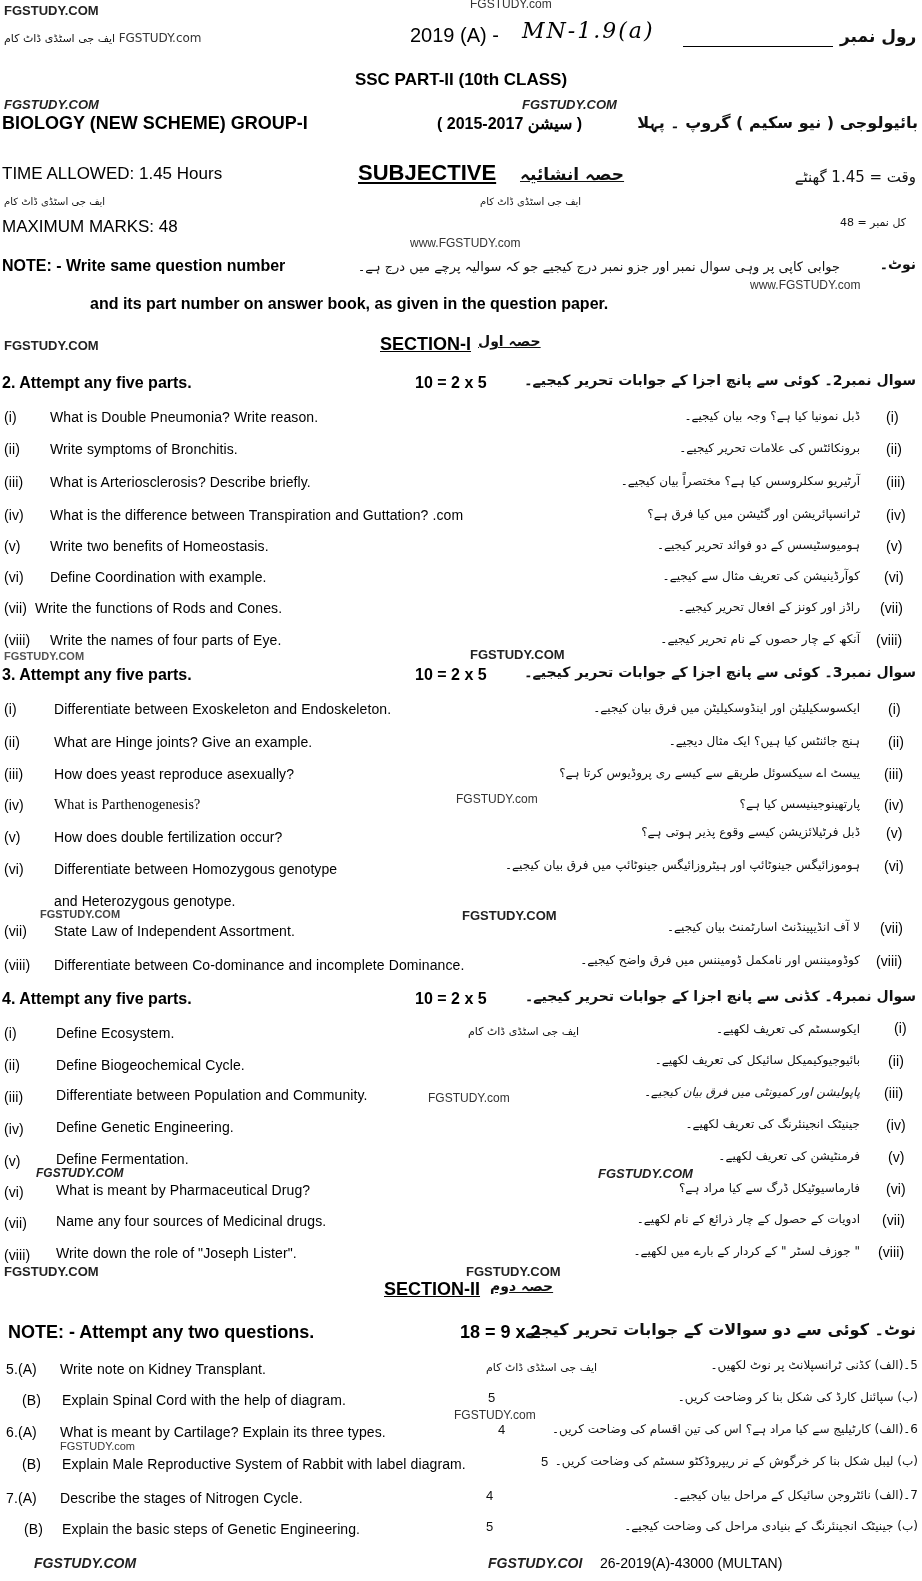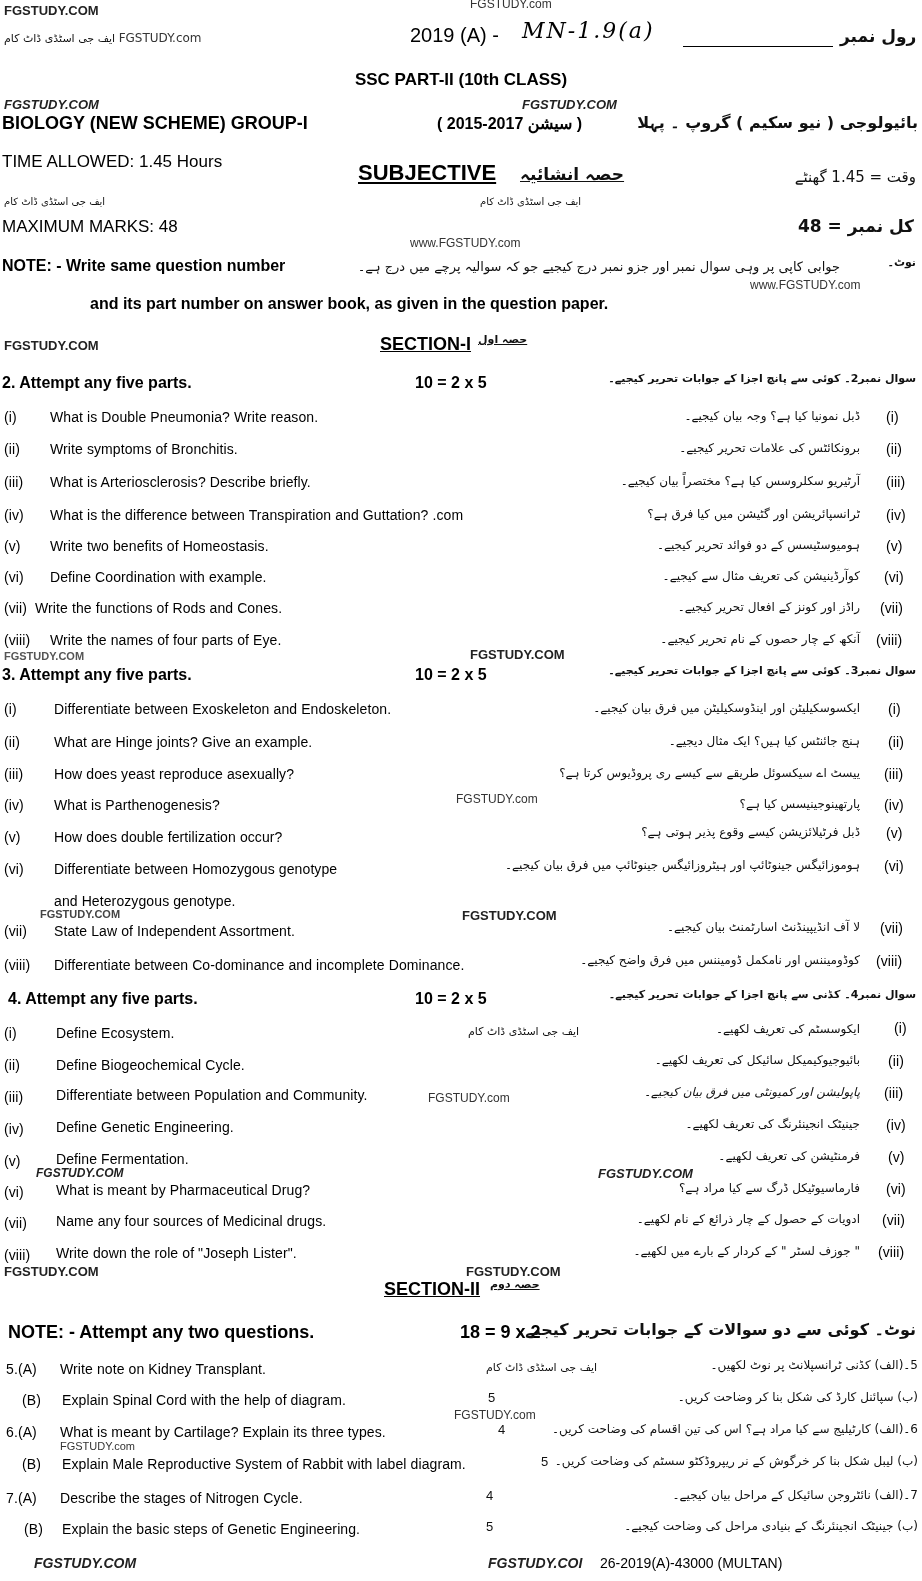--- a/index.html
+++ b/index.html
@@ -3,21 +3,21 @@
 <meta charset="utf-8">
 <style>
   html, body { margin: 0; padding: 0; background: #fff; }
   body { width: 922px; height: 1581px; position: relative; overflow: hidden; color: #000;
          font-family: "Liberation Sans", sans-serif; }
   .abs { position: absolute; white-space: nowrap; }
   .wm { font-family: "Liberation Sans", sans-serif; font-weight: bold; font-size: 13px; color: #222; }
   .wm-i { font-style: italic; }
   .wm-thin { font-weight: normal; font-size: 12px; color: #333; }
   .urdu { direction: rtl; font-family: "DejaVu Sans", sans-serif; font-size: 12px; color: #111; }
-  .urdu-b { font-size: 11px; font-weight: bold; }
+  .urdu-b { font-size: 14px; font-weight: bold; }
   .en { font-size: 14px; letter-spacing: 0.1px; }
   .num { font-size: 13px; color: #111; }
   .hdr { font-weight: bold; font-size: 17px; }
   .sec { font-weight: bold; font-size: 18px; text-decoration: underline; }
   .big { font-size: 17px; }
   .hand { font-family: "DejaVu Serif", serif; font-style: italic; font-size: 22px; letter-spacing: 2px; }
 </style>
 </head>
 <body>
 
@@ -33,30 +33,30 @@
 <div class="abs urdu urdu-b" style="left:840px;top:26px;font-size:17px;">رول نمبر</div>
 
 <div class="abs" style="left:0;width:922px;top:70px;text-align:center;font-weight:bold;font-size:17px;">SSC PART-II (10th CLASS)</div>
 
 <div class="abs wm wm-i" style="left:4px;top:97px;">FGSTUDY.COM</div>
 <div class="abs wm wm-i" style="left:522px;top:97px;">FGSTUDY.COM</div>
 <div class="abs hdr" style="left:2px;top:113px;font-size:18px;">BIOLOGY (NEW SCHEME) GROUP-I</div>
 <div class="abs" style="left:437px;top:114px;font-weight:bold;font-size:16px;">( 2015-2017 سیشن )</div>
 <div class="abs urdu urdu-b" style="right:4px;top:113px;font-size:16px;">بائیولوجی ( نیو سکیم ) گروپ ۔ پہلا</div>
 
-<div class="abs big" style="left:2px;top:152px;">TIME ALLOWED: 1.45  Hours</div>
+<div class="abs big" style="left:2px;top:164px;">TIME ALLOWED: 1.45  Hours</div>
 <div class="abs" style="left:358px;top:160px;font-weight:bold;font-size:22px;text-decoration:underline;">SUBJECTIVE</div>
 <div class="abs urdu urdu-b" style="left:520px;top:164px;text-decoration:underline;font-size:17px;">حصہ انشائیہ</div>
 <div class="abs urdu urdu-b" style="right:6px;top:168px;font-size:15px;font-weight:normal;">وقت  =  1.45 گھنٹے</div>
 
 <div class="abs urdu" style="left:4px;top:196px;font-size:10px;direction:rtl;">ایف جی اسٹڈی ڈاٹ کام</div>
 <div class="abs urdu" style="left:480px;top:196px;font-size:10px;">ایف جی اسٹڈی ڈاٹ کام</div>
 
 <div class="abs big" style="left:2px;top:217px;">MAXIMUM MARKS: 48</div>
-<div class="abs urdu urdu-b" style="right:8px;top:216px;font-size:17px;font-weight:bold;">کل نمبر  =  48</div>
+<div class="abs urdu urdu-b" style="right:16px;top:216px;font-size:11px;font-weight:normal;">کل نمبر  =  48</div>
 
 <div class="abs wm-thin" style="left:410px;top:236px;">www.FGSTUDY.com</div>
 <div class="abs" style="left:2px;top:257px;font-size:16px;font-weight:bold;">NOTE: -  Write same question number</div>
 <div class="abs urdu" style="left:440px;top:259px;font-size:13px;width:400px;direction:rtl;text-align:right;">جوابی کاپی پر وہی سوال نمبر اور جزو نمبر درج کیجیے جو کہ سوالیہ پرچے میں درج ہے۔</div>
 <div class="abs urdu urdu-b" style="right:6px;top:256px;">نوٹ۔</div>
 <div class="abs wm-thin" style="left:750px;top:278px;">www.FGSTUDY.com</div>
 <div class="abs" style="left:90px;top:295px;font-size:16px;font-weight:bold;">and its part number on answer book, as given in the question paper.</div>
 
 <div class="abs wm" style="left:4px;top:338px;">FGSTUDY.COM</div>
 <div class="abs sec" style="left:380px;top:334px;">SECTION-I</div>
@@ -125,21 +125,21 @@
   <div class="abs en" style="left:54px;top:734px;">What are Hinge joints?   Give an example.</div>
   <div class="abs urdu" style="right:62px;top:734px;">ہنج جائنٹس کیا ہیں؟ ایک مثال دیجیے۔</div>
   <div class="abs en" style="left:888px;top:734px;">(ii)</div>
 
   <div class="abs en" style="left:4px;top:766px;">(iii)</div>
   <div class="abs en" style="left:54px;top:766px;">How does yeast reproduce asexually?</div>
   <div class="abs urdu" style="right:62px;top:766px;">ییسٹ اے سیکسوئل طریقے سے کیسے ری پروڈیوس کرتا ہے؟</div>
   <div class="abs en" style="left:884px;top:766px;">(iii)</div>
 
   <div class="abs en" style="left:4px;top:797px;">(iv)</div>
-  <div class="abs en" style="left:54px;top:797px;">What is Parthenogenesis?</div>
+  <div class="abs en" style="left:54px;top:797px;font-family:Liberation Serif, serif;">What is Parthenogenesis?</div>
   <div class="abs wm-thin" style="left:456px;top:792px;">FGSTUDY.com</div>
   <div class="abs urdu" style="right:62px;top:797px;">پارتھینوجینیسس کیا ہے؟</div>
   <div class="abs en" style="left:884px;top:797px;">(iv)</div>
 
   <div class="abs en" style="left:4px;top:829px;">(v)</div>
   <div class="abs en" style="left:54px;top:829px;">How does double fertilization occur?</div>
   <div class="abs urdu" style="right:62px;top:825px;">ڈبل فرٹیلائزیشن کیسے وقوع پذیر ہوتی ہے؟</div>
   <div class="abs en" style="left:886px;top:825px;">(v)</div>
 
   <div class="abs en" style="left:4px;top:861px;">(vi)</div>
@@ -155,21 +155,21 @@
   <div class="abs en" style="left:54px;top:923px;">State Law of Independent Assortment.</div>
   <div class="abs urdu" style="right:62px;top:920px;">لا آف انڈیپینڈنٹ اسارٹمنٹ بیان کیجیے۔</div>
   <div class="abs en" style="left:880px;top:920px;">(vii)</div>
 
   <div class="abs en" style="left:4px;top:957px;">(viii)</div>
   <div class="abs en" style="left:54px;top:957px;">Differentiate between Co-dominance and incomplete Dominance.</div>
   <div class="abs urdu" style="right:62px;top:953px;">کوڈومیننس اور نامکمل ڈومیننس میں فرق واضح کیجیے۔</div>
   <div class="abs en" style="left:876px;top:953px;">(viii)</div>
 </div>
 
-<div class="abs hdr" style="left:8px;top:990px;font-size:16px;">4.  Attempt any five parts.</div>
+<div class="abs hdr" style="left:2px;top:990px;font-size:16px;">4.  Attempt any five parts.</div>
 <div class="abs hdr" style="left:415px;top:990px;font-size:16px;">10 = 2 x 5</div>
 <div class="abs urdu urdu-b" style="right:6px;top:988px;">سوال نمبر4۔  کڈنی سے پانچ اجزا کے جوابات تحریر کیجیے۔</div>
 
 <div>
   <div class="abs en" style="left:4px;top:1025px;">(i)</div>
   <div class="abs en" style="left:56px;top:1025px;">Define Ecosystem.</div>
   <div class="abs urdu" style="left:468px;top:1025px;font-size:11px;">ایف جی اسٹڈی ڈاٹ کام</div>
   <div class="abs urdu" style="right:62px;top:1022px;">ایکوسسٹم کی تعریف لکھیے۔</div>
   <div class="abs en" style="left:894px;top:1020px;">(i)</div>
 

